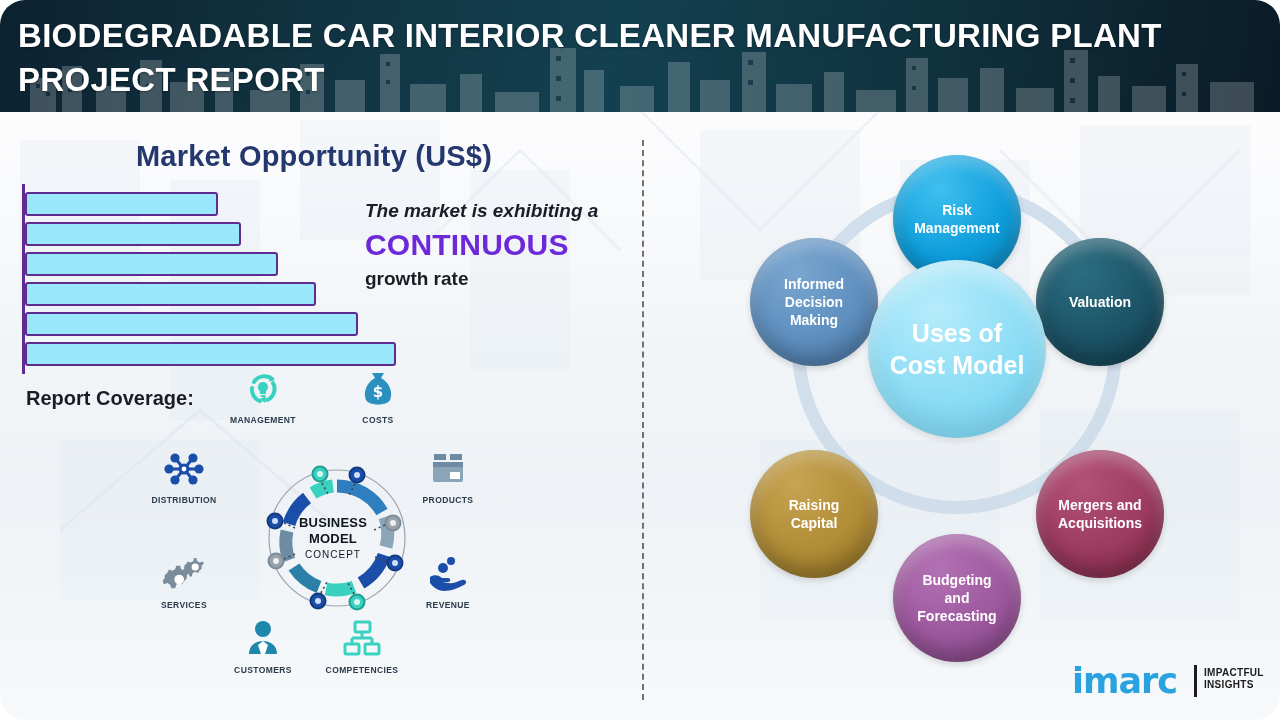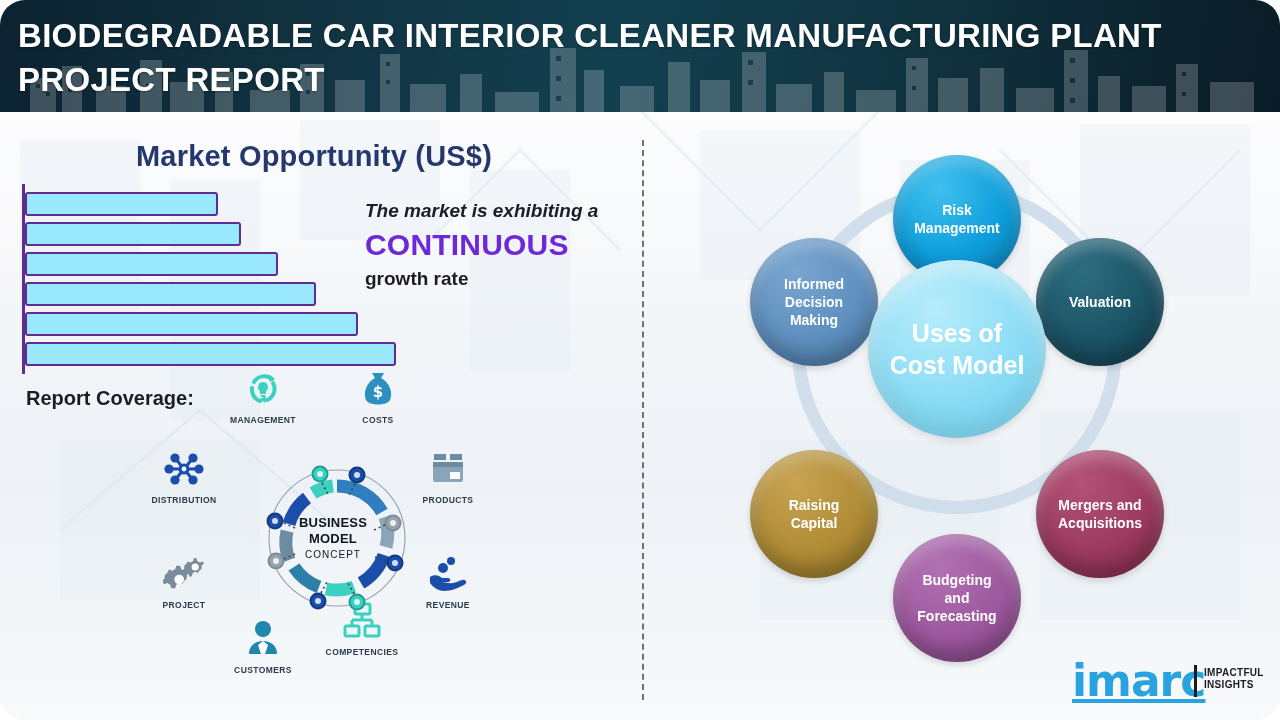--- a/index.html
+++ b/index.html
@@ -74,22 +74,22 @@
 
   .node.satellite{width:128px;height:128px;font-size:14px;
     box-shadow:inset 0 -10px 18px rgba(0,0,0,.22), inset 0 9px 14px rgba(255,255,255,.30),
                0 3px 6px rgba(0,0,0,.14);}
   .node.center{width:178px;height:178px;font-size:25px;line-height:32px;
     box-shadow:inset 0 -12px 24px rgba(0,0,0,.10), inset 0 12px 20px rgba(255,255,255,.50),
                0 3px 7px rgba(0,0,0,.10);}
 
   
   .logo{position:absolute;left:1072px;top:655px;width:200px;height:54px;}
-  .logo-mark{position:absolute;left:0;top:4px;font-size:44px;font-weight:700;
-    color:#29a3e0;letter-spacing:-1px;line-height:44px;font-family:"DejaVu Sans",sans-serif;text-decoration:underline;}
+  .logo-mark{position:absolute;left:0;top:4px;font-size:35px;font-weight:700;
+    color:#29a3e0;letter-spacing:-1px;line-height:44px;font-family:"DejaVu Sans",sans-serif;}
   .logo-bar{position:absolute;left:122px;top:10px;width:3px;height:32px;background:#1b1b1b;}
   .logo-sub{position:absolute;left:132px;top:12px;color:#1b1b1b;font-size:10px;
     font-weight:700;line-height:12px;letter-spacing:.3px;}
 </style>
 </head>
 <body>
 
 <div id="slide">
 
   <div class="bg-wash">
@@ -247,21 +247,21 @@
         <div class="rc-ico">
           <svg width="44" height="38" viewBox="0 0 44 38">
             <circle cx="25" cy="6" r="4" fill="#1b4ea8"></circle>
             <circle cx="17" cy="13" r="5" fill="#1b4ea8"></circle>
             <path d="M4 22 c4-3 9-2 12 1 l6 0 c3 0 3 4 0 4 l-6 0 7 1 c5 1 9-2 13-3 4-1 6 3 2 5 -6 3-13 6-20 6 -6 0-11-4-14-8 z" fill="#1b4ea8"></path>
           </svg>
         </div>
         <div class="rc-lab">REVENUE</div>
       </div>
 
-      <div class="rc-item" style="left:196px;top:232px;">
+      <div class="rc-item" style="left:196px;top:250px;">
         <div class="rc-ico">
           <svg width="40" height="38" viewBox="0 0 40 38">
             <rect x="13" y="2" width="15" height="10" rx="1.5" fill="none" stroke="#3ad1c0" stroke-width="3"></rect>
             <rect x="3" y="24" width="14" height="10" rx="1.5" fill="none" stroke="#3ad1c0" stroke-width="3"></rect>
             <rect x="23" y="24" width="14" height="10" rx="1.5" fill="none" stroke="#3ad1c0" stroke-width="3"></rect>
             <path d="M20 12 v6 M10 18 h20 M10 18 v6 M30 18 v6" stroke="#3ad1c0" stroke-width="3" fill="none"></path>
           </svg>
         </div>
         <div class="rc-lab">COMPETENCIES</div>
       </div>
@@ -283,21 +283,21 @@
             <g fill="#7b8d9c">
               <path d="M31 4 l2.4 .0 .7 3.1 2.6 1.5 3-1.1 1.2 2.1-2.3 2.1 0 3-2.3 2.1-1.2 2.1-3-1.1-2.6 1.5-.7 3.1h-2.4l-.7-3.1-2.6-1.5-3 1.1-1.2-2.1 2.3-2.1 0-3 2.3-2.1 1.2-2.1 3 1.1 2.6-1.5z"></path>
               <circle cx="32.2" cy="13" r="3.6" fill="#ffffff"></circle>
             </g>
             <g fill="#7b8d9c">
               <path d="M15 13 h5 l1.4 4.4 3.6 2.1 4.2-1.5 2.5 4.3-3.2 3 0 4.2-3.2 3-2.5 4.3-4.2-1.5-3.6 2.1-1.4 4.4h-5l-1.4-4.4-3.6-2.1-4.2 1.5-2.5-4.3 3.2-3 0-4.2 3.2-3 2.5-4.3 4.2 1.5 3.6-2.1z" transform="scale(.78) translate(2,2)"></path>
               <circle cx="16.2" cy="25.5" r="4.8" fill="#ffffff"></circle>
             </g>
           </svg>
         </div>
-        <div class="rc-lab">PROJECT</div>
+        <div class="rc-lab">SERVICES</div>
       </div>
 
       <div class="rc-item" style="left:18px;top:80px;">
         <div class="rc-ico">
           <svg width="42" height="40" viewBox="0 0 42 40">
             <g stroke="#1b4ea8" stroke-width="3">
               <path d="M21 20 L12 9 M21 20 L30 9 M21 20 L7 20 M21 20 L35 20 M21 20 L12 31 M21 20 L30 31"></path>
             </g>
             <circle cx="21" cy="20" r="5.5" fill="#1b4ea8"></circle>
             <circle cx="21" cy="20" r="2.4" fill="#ffffff"></circle>

